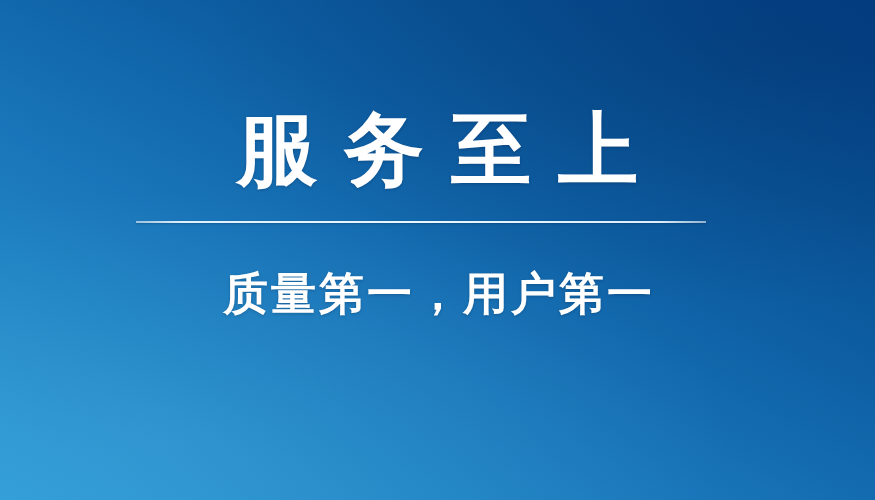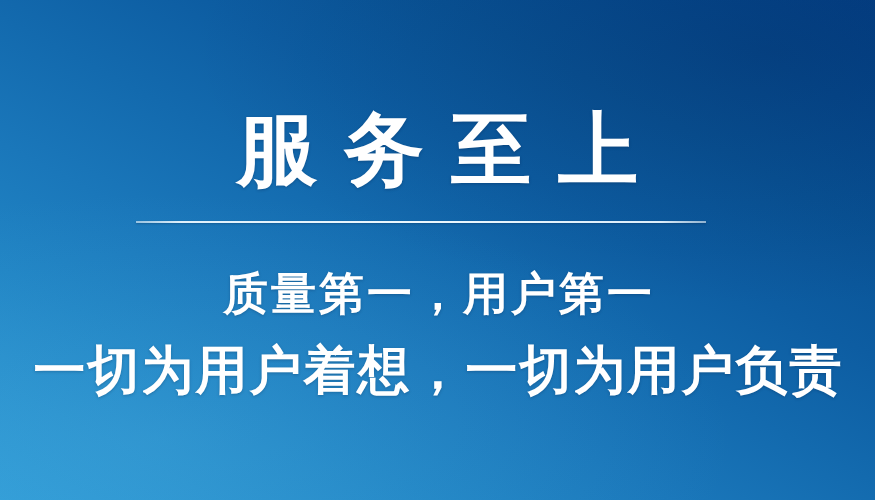--- a/index.html
+++ b/index.html
@@ -119,16 +119,15 @@
 
 <div class="poster">
   <div class="content">
 
     <h1 class="headline">服务至上</h1>
 
     <div class="divider"></div>
 
     <p class="subline subline-1">质量第一，用户第一</p>
 
-    <p class="subline subline-2">一切为用户着想，一切为用户负责</p>
 
   </div>
 </div>
 
 </body></html>

